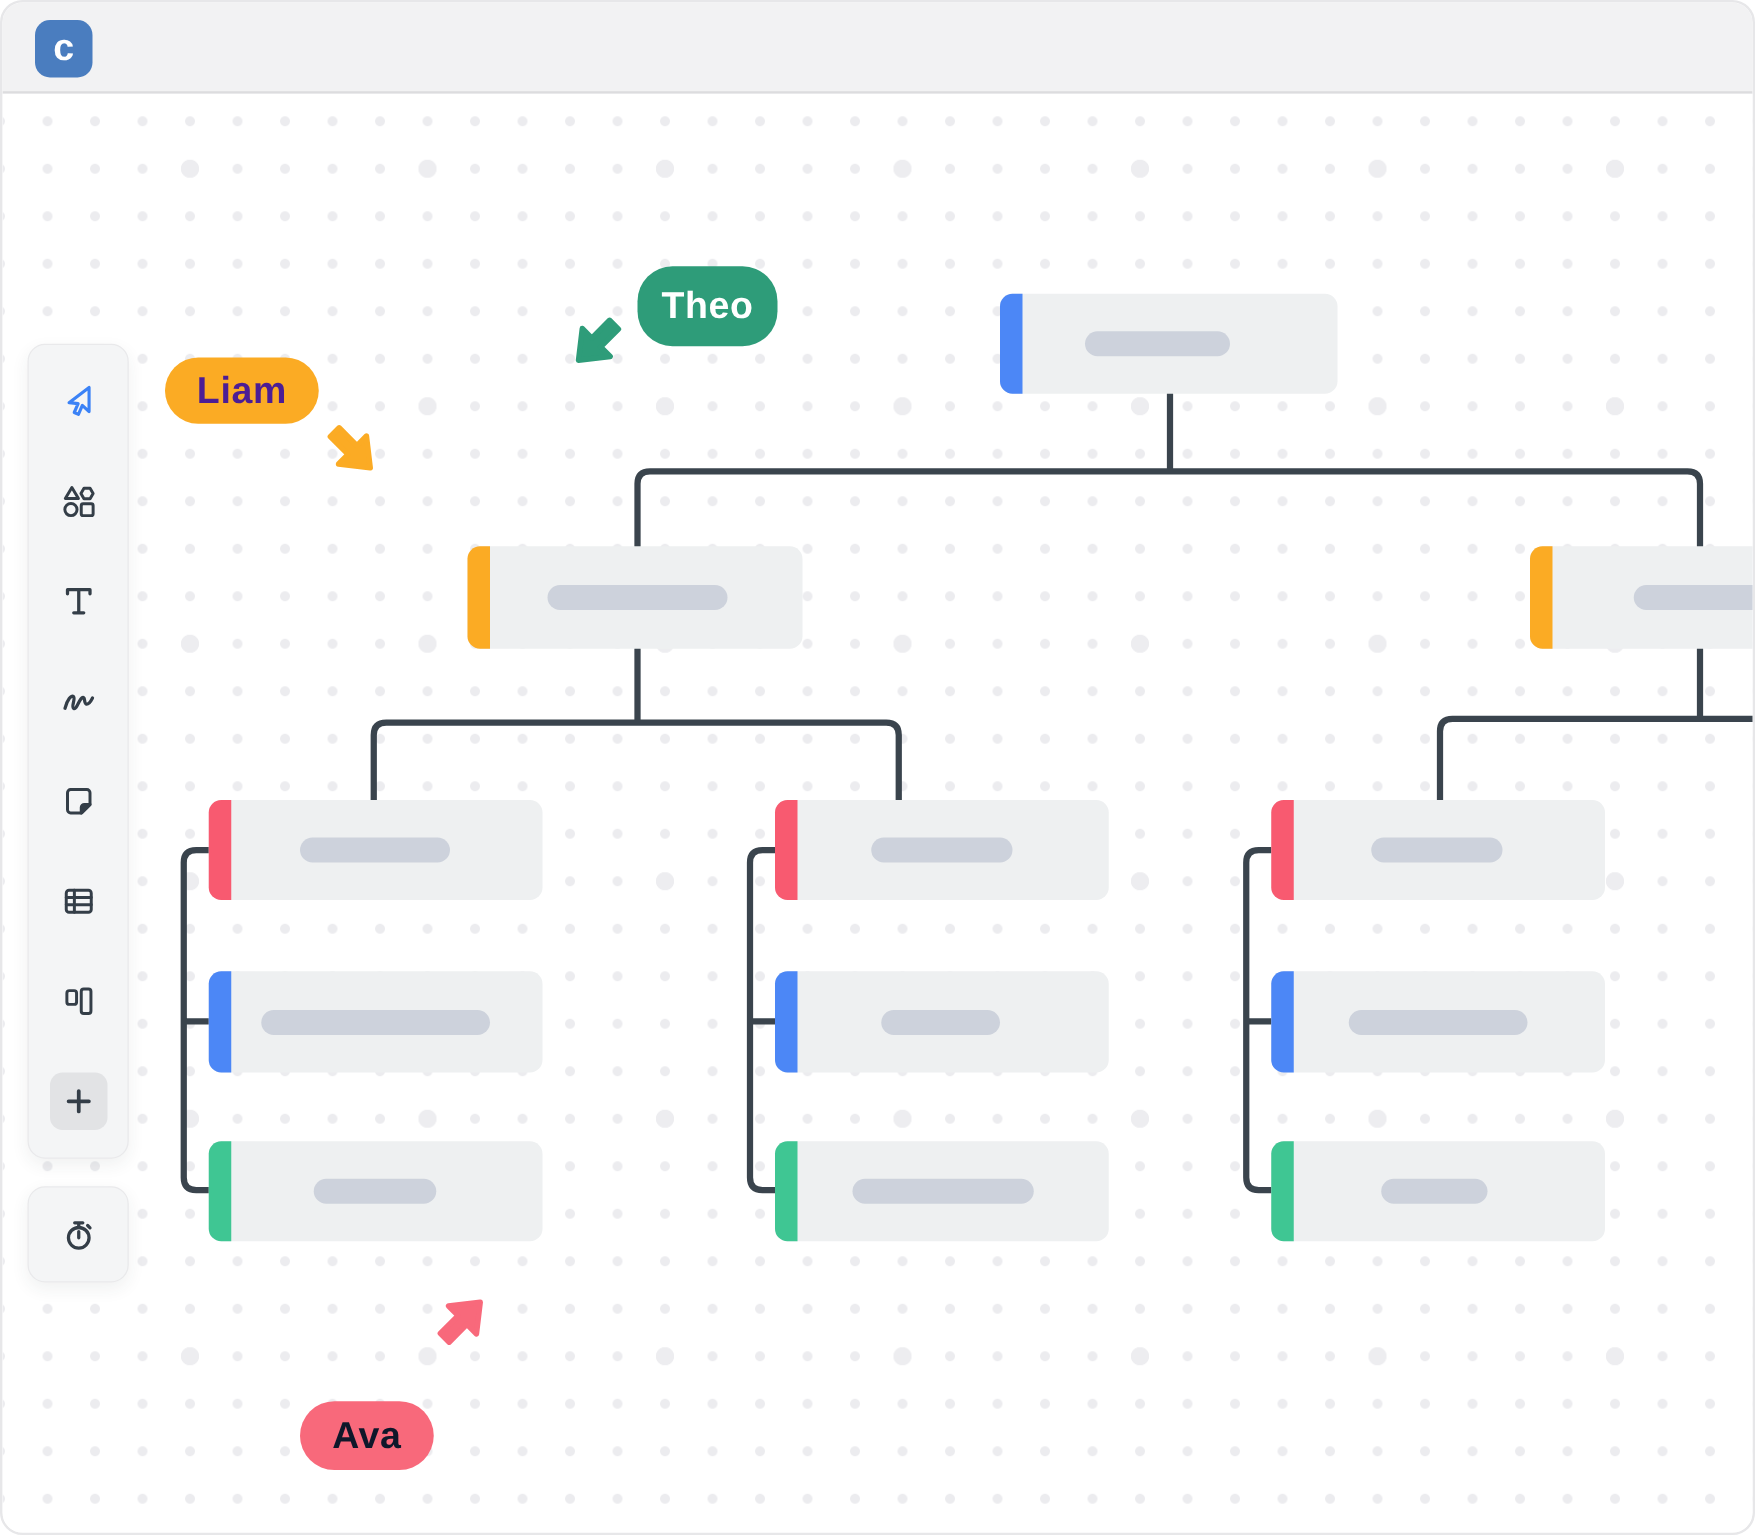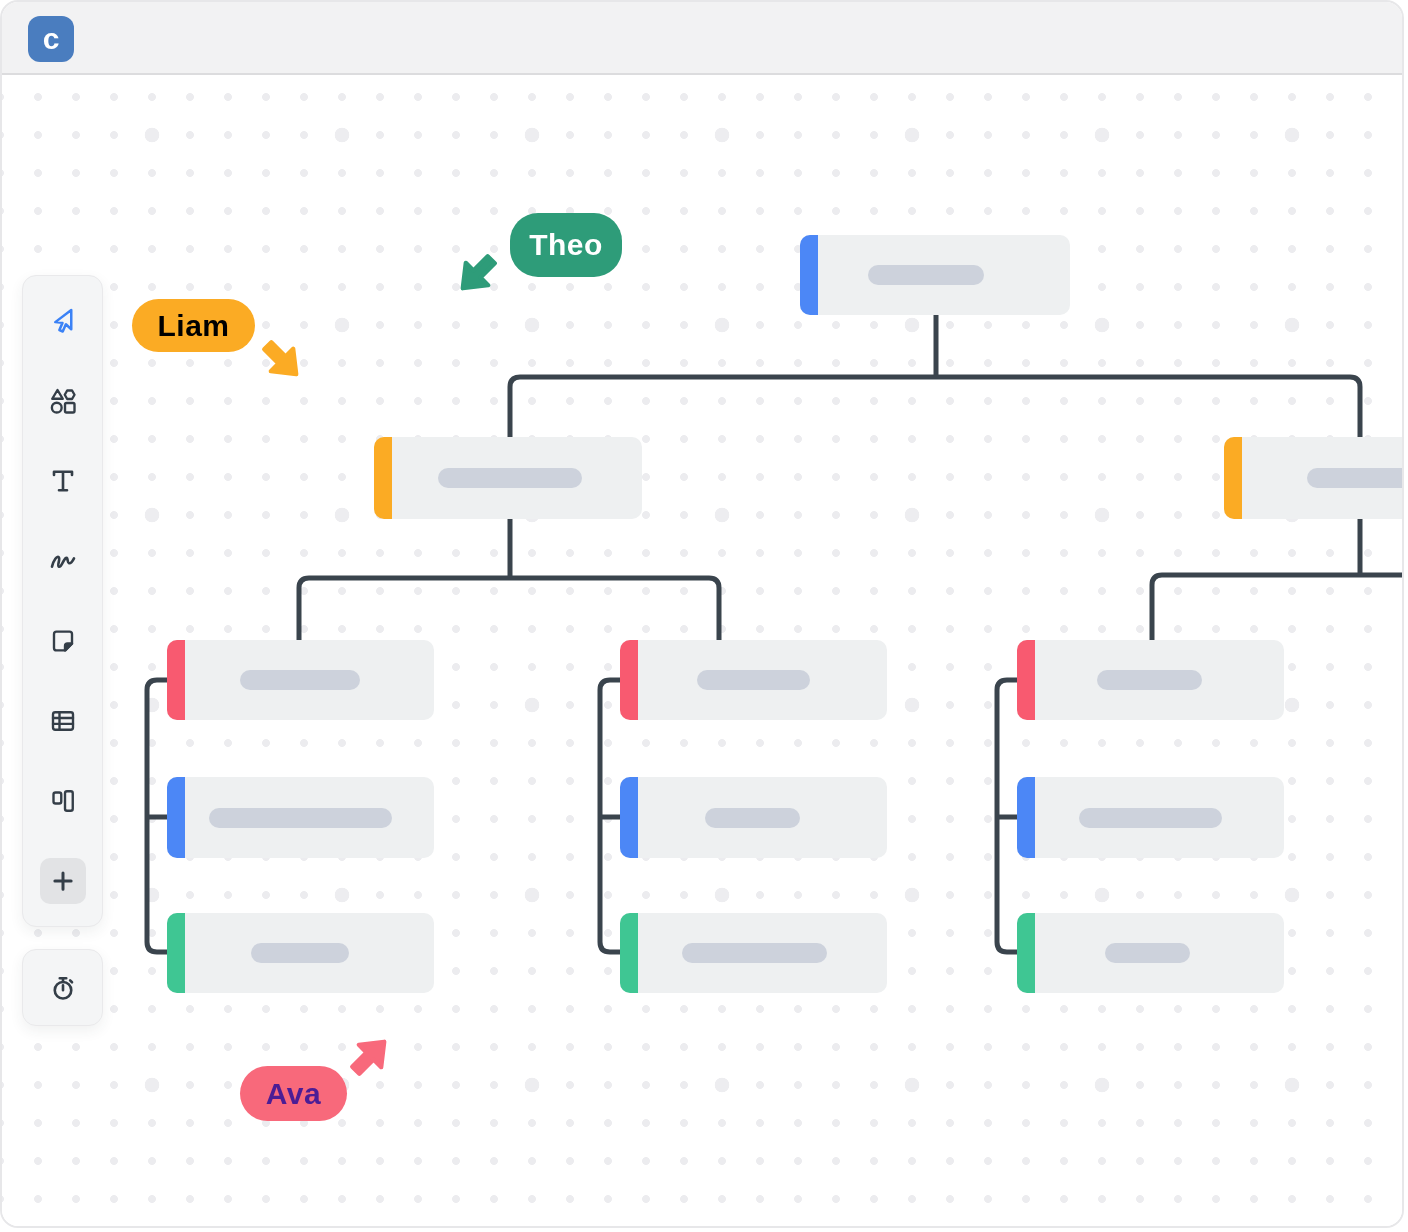--- a/index.html
+++ b/index.html
@@ -117,26 +117,26 @@
     <div class="node" style="left:1015px;top:838px;width:267px;height:80px">
       <span class="bar accent-green"></span>
       <span class="ph" style="left:88px;width:85px"></span>
     </div>
 
     <div class="tag" style="left:508px;top:138px;width:112px;height:64px;background:#2e9c79;color:#ffffff">Theo</div>
     <svg class="cursor-arrow" style="left:452px;top:180px;color:#2e9c79;transform:rotate(135deg)" viewBox="0 0 32 26">
       <path d="M2,9.5 L16,9.5 L16,2 L30,13 L16,24 L16,16.5 L2,16.5 Z"></path>
     </svg>
 
-    <div class="tag" style="left:130px;top:224px;width:123px;height:53px;background:#fbab24;color:#000000">Liam</div>
+    <div class="tag" style="left:130px;top:211px;width:123px;height:53px;background:#fbab24;color:#4c1d95">Liam</div>
     <svg class="cursor-arrow" style="left:257px;top:266px;color:#fbab24;transform:rotate(45deg)" viewBox="0 0 32 26">
       <path d="M2,9.5 L16,9.5 L16,2 L30,13 L16,24 L16,16.5 L2,16.5 Z"></path>
     </svg>
 
-    <div class="tag" style="left:238px;top:991px;width:107px;height:55px;background:#f8697b;color:#4c1d95">Ava</div>
+    <div class="tag" style="left:238px;top:1046px;width:107px;height:55px;background:#f8697b;color:#0f172a">Ava</div>
     <svg class="cursor-arrow" style="left:345px;top:962px;color:#f8697b;transform:rotate(-45deg)" viewBox="0 0 32 26">
       <path d="M2,9.5 L16,9.5 L16,2 L30,13 L16,24 L16,16.5 L2,16.5 Z"></path>
     </svg>
 
   </div>
 
   <div class="panel panel1">
     <button class="tool">
       <svg class="blue" viewBox="0 0 24 24">
         <path d="M18.6,3.2 L18.6,18.6 L14.3,14.6 L11.8,20.4 L9.1,19.2 L11.6,13.5 L5.8,12.9 Z"></path>

